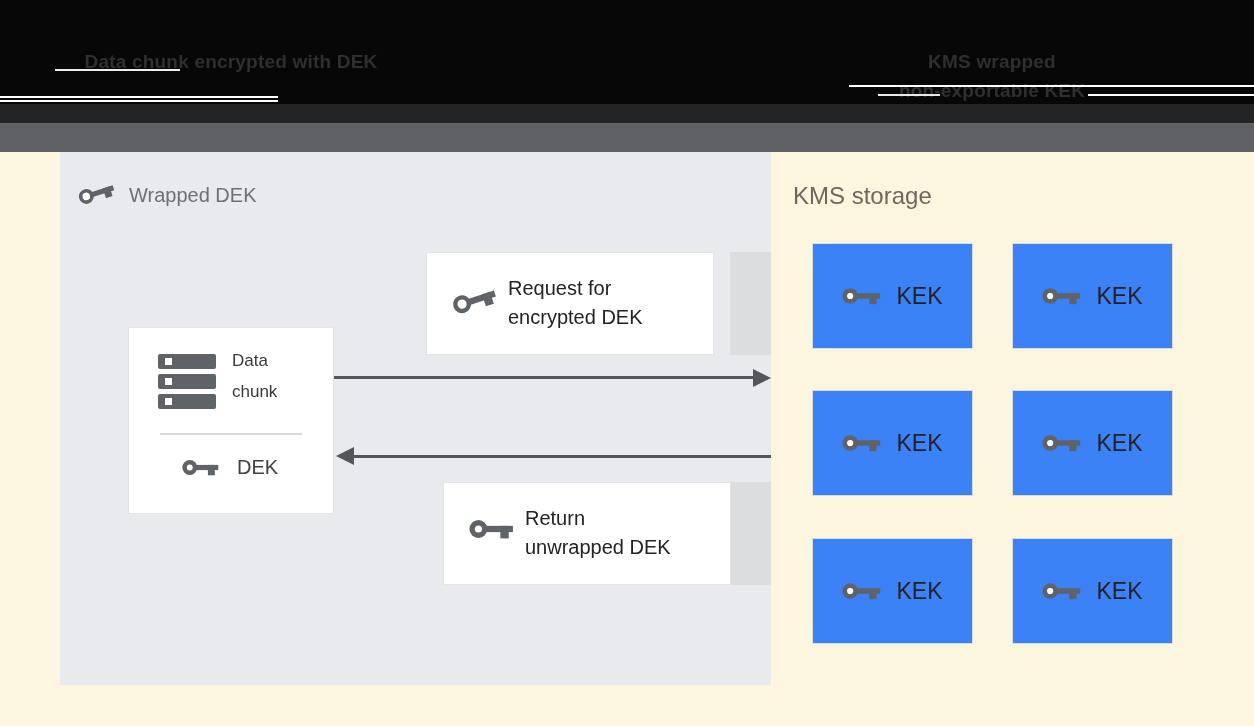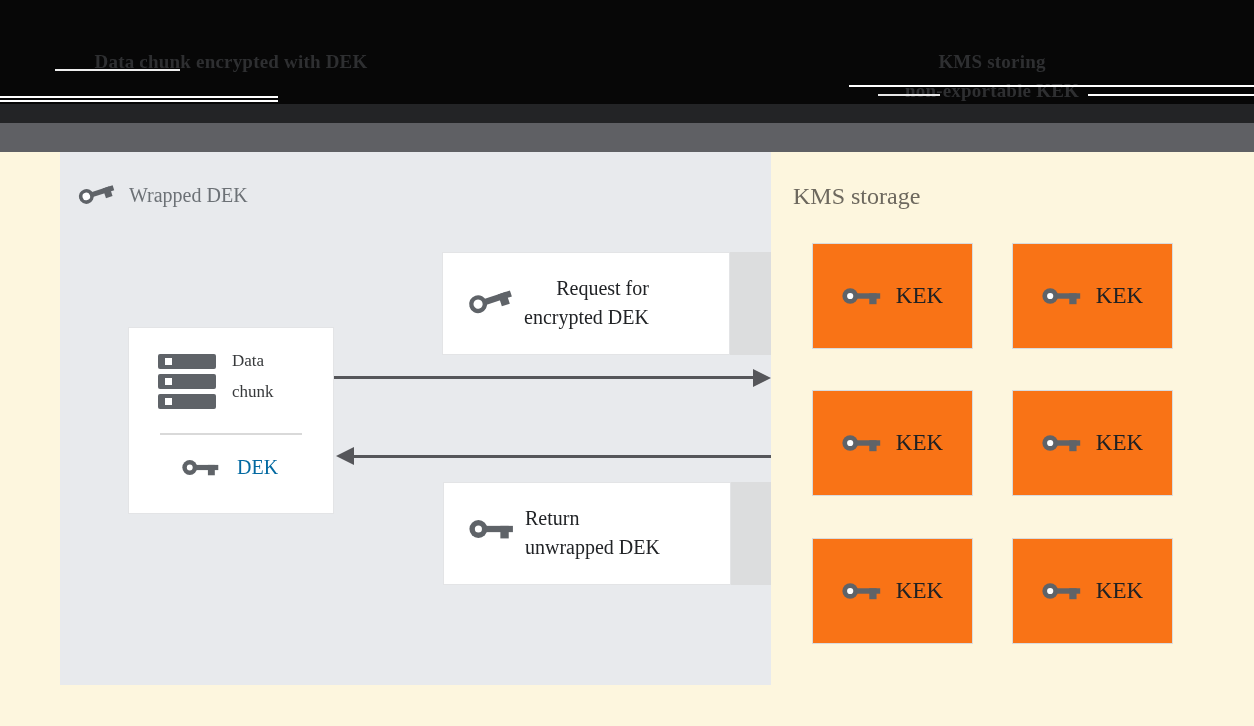--- a/index.html
+++ b/index.html
@@ -1,18 +1,18 @@
 <!DOCTYPE html>
 <html><head>
 <meta charset="utf-8">
 <style>
   html,body{margin:0;padding:0;background:#000;}
   .stage{
     position:relative;width:1254px;height:726px;overflow:hidden;
-    font-family:Liberation Serif, serif;
+    font-family:Liberation Sans, sans-serif;
     background:#fdf6de;
   }
   
   .hdr-black{position:absolute;left:0;top:0;width:1254px;height:104px;background:#070707;}
   .hdr-mid{position:absolute;left:0;top:104px;width:1254px;height:19px;background:#232426;}
   .hdr-gray{position:absolute;left:0;top:123px;width:1254px;height:29px;background:#5f6064;}
   .caption{
     position:absolute;top:47px;width:342px;text-align:center;
     color:#2e2f31;font-size:19px;font-weight:700;line-height:29px;letter-spacing:.2px;
   }
@@ -26,40 +26,40 @@
   .wrapped-label{position:absolute;left:78px;top:178px;display:flex;gap:13px;}
   .wrapped-label .txt{color:#6c7176;font-size:20px;line-height:34px;}
 
   .white-box{position:absolute;background:#ffffff;border:1px solid #e3e4e6;box-sizing:border-box;}
 
   .data-chunk{left:128px;top:327px;width:206px;height:187px;}
   .dc-icon{position:absolute;left:29px;top:26px;}
   .dc-title{position:absolute;left:103px;top:17px;color:#37393b;font-size:17px;line-height:31px;}
   .dc-divider{position:absolute;left:31px;top:105px;width:142px;height:2px;background:#d9d9d9;}
   .dc-dek{position:absolute;left:53px;top:128px;display:flex;align-items:center;gap:17px;}
-  .dc-dek .txt{color:#0369a1;font-size:20px;}
-
-  .request-box{left:442px;top:252px;width:288px;height:103px;text-align:right;}
+  .dc-dek .txt{color:#404040;font-size:20px;}
+
+  .request-box{left:426px;top:252px;width:288px;height:103px;}
   .return-box{left:443px;top:482px;width:288px;height:103px;}
   .side-tab{position:absolute;background:#dcddde;width:41px;height:103px;left:730px;}
   .tab-request{top:252px;}
   .tab-return{top:482px;}
   .msg-icon{position:absolute;left:25px;top:28px;}
   .msg-txt{position:absolute;left:81px;top:21px;color:#212326;font-size:20px;line-height:29px;}
 
   
   .arrow-line{position:absolute;height:3px;background:#55565a;}
   .ah{position:absolute;width:0;height:0;border-top:9px solid transparent;border-bottom:9px solid transparent;}
   .ah-right{border-left:18px solid #55565a;}
   .ah-left{border-right:18px solid #55565a;}
 
   
   .kms-label{position:absolute;left:793px;top:183px;color:#6d685e;font-size:24px;line-height:26px;}
   .kek-box{
-    position:absolute;width:161px;height:106px;background:#f97316;border:1px solid #d9dbdd;
+    position:absolute;width:161px;height:106px;background:#3b82f6;border:1px solid #d9dbdd;
     box-sizing:border-box;display:flex;align-items:center;justify-content:center;gap:14px;
   }
   .kek-box .txt{color:#202124;font-size:23px;}
   .k1{left:812px;top:243px;} .k2{left:1012px;top:243px;}
   .k3{left:812px;top:390px;} .k4{left:1012px;top:390px;}
   .k5{left:812px;top:538px;} .k6{left:1012px;top:538px;}
 
   svg{display:block;}
 </style>
 </head>
@@ -85,21 +85,21 @@
   </svg>
 
   <div class="hdr-black"></div>
   <div class="hdr-mid"></div>
   <div class="hdr-gray"></div>
 
   <div class="caption caption-left">
     <div>Data chunk encrypted with DEK</div>
   </div>
   <div class="caption caption-right">
-    <div>KMS storing</div>
+    <div>KMS wrapped</div>
     <div>non-exportable KEK</div>
   </div>
 
   <div class="art" style="left:55px;top:69px;width:125px;background:#ededed;"></div>
   <div class="art" style="left:0;top:96px;width:278px;"></div>
   <div class="art" style="left:0;top:100px;width:278px;"></div>
   <div class="art" style="left:849px;top:85px;width:405px;"></div>
   <div class="art" style="left:878px;top:94px;width:62px;background:#e8e8e8;"></div>
   <div class="art" style="left:1088px;top:94px;width:166px;"></div>
 

